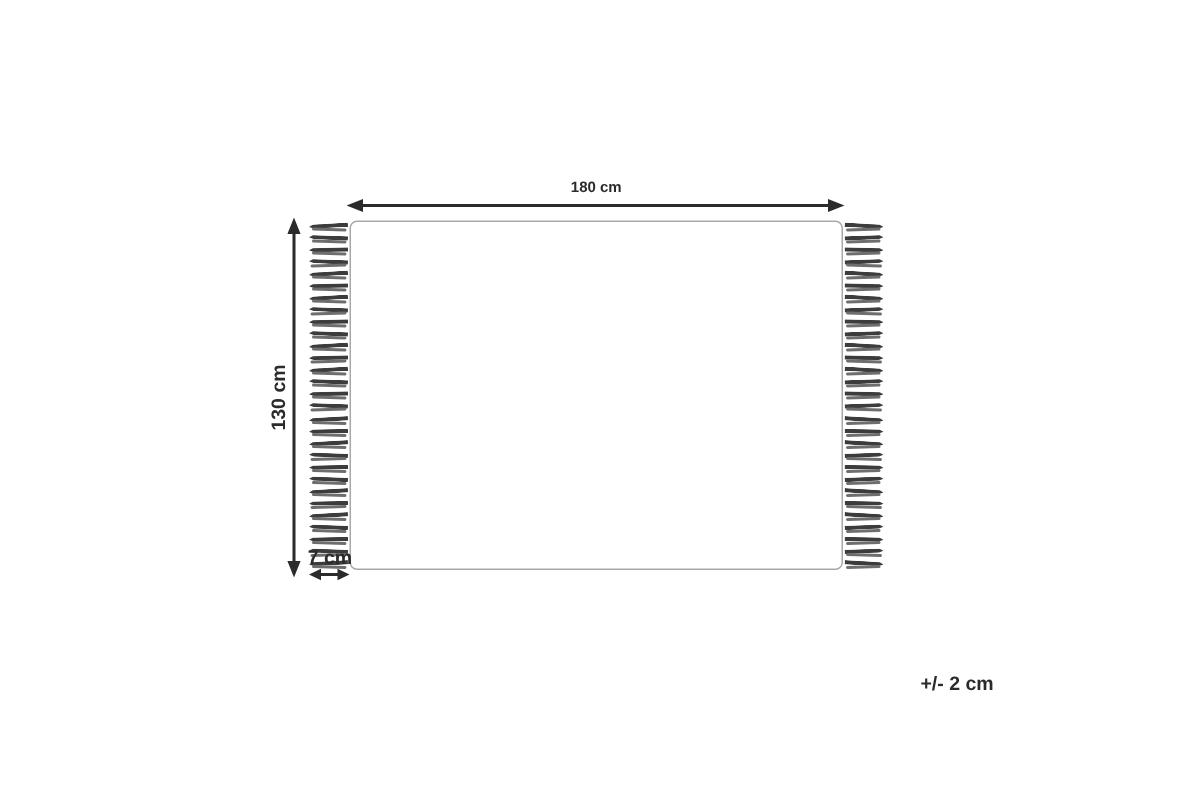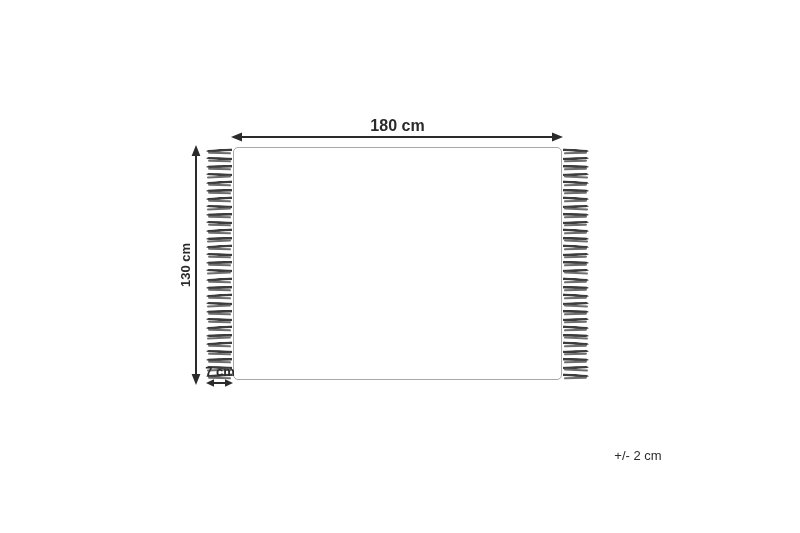--- a/index.html
+++ b/index.html
@@ -21,32 +21,32 @@
   
   .rug{
     position:absolute;left:233px;top:147px;width:329px;height:233px;
     border:1.5px solid var(--rug-border);border-radius:5px;
     box-sizing:border-box;background:var(--bg);
   }
 
   
   .dim-label{
     position:absolute;color:var(--line);font-weight:bold;
-    font-size:16px;line-height:14px;text-align:center;white-space:nowrap;
+    font-size:10px;line-height:14px;text-align:center;white-space:nowrap;
   }
   .label-width{left:233px;top:119px;width:329px;}
   .label-height{
     left:147px;top:257px;width:80px;height:16px;
     transform:rotate(-90deg);transform-origin:50% 50%;
     font-size:13px;
   }
   .label-fringe{left:194px;top:365px;width:52px;font-size:13px;}
   .label-tolerance{
     position:absolute;left:588px;top:448px;width:100px;text-align:center;
-    color:var(--line);font-weight:normal;font-size:13px;white-space:nowrap;
+    color:var(--line);font-weight:bold;font-size:13px;white-space:nowrap;
   }
 
   
   .arrow{position:absolute;display:block;}
   .arrow-width{left:231px;top:130px;}
   .arrow-height{left:189px;top:145px;}
   .arrow-fringe{left:206px;top:377px;}
   .arrow line{stroke:var(--line);}
   .arrow polygon{fill:var(--line);}
 

